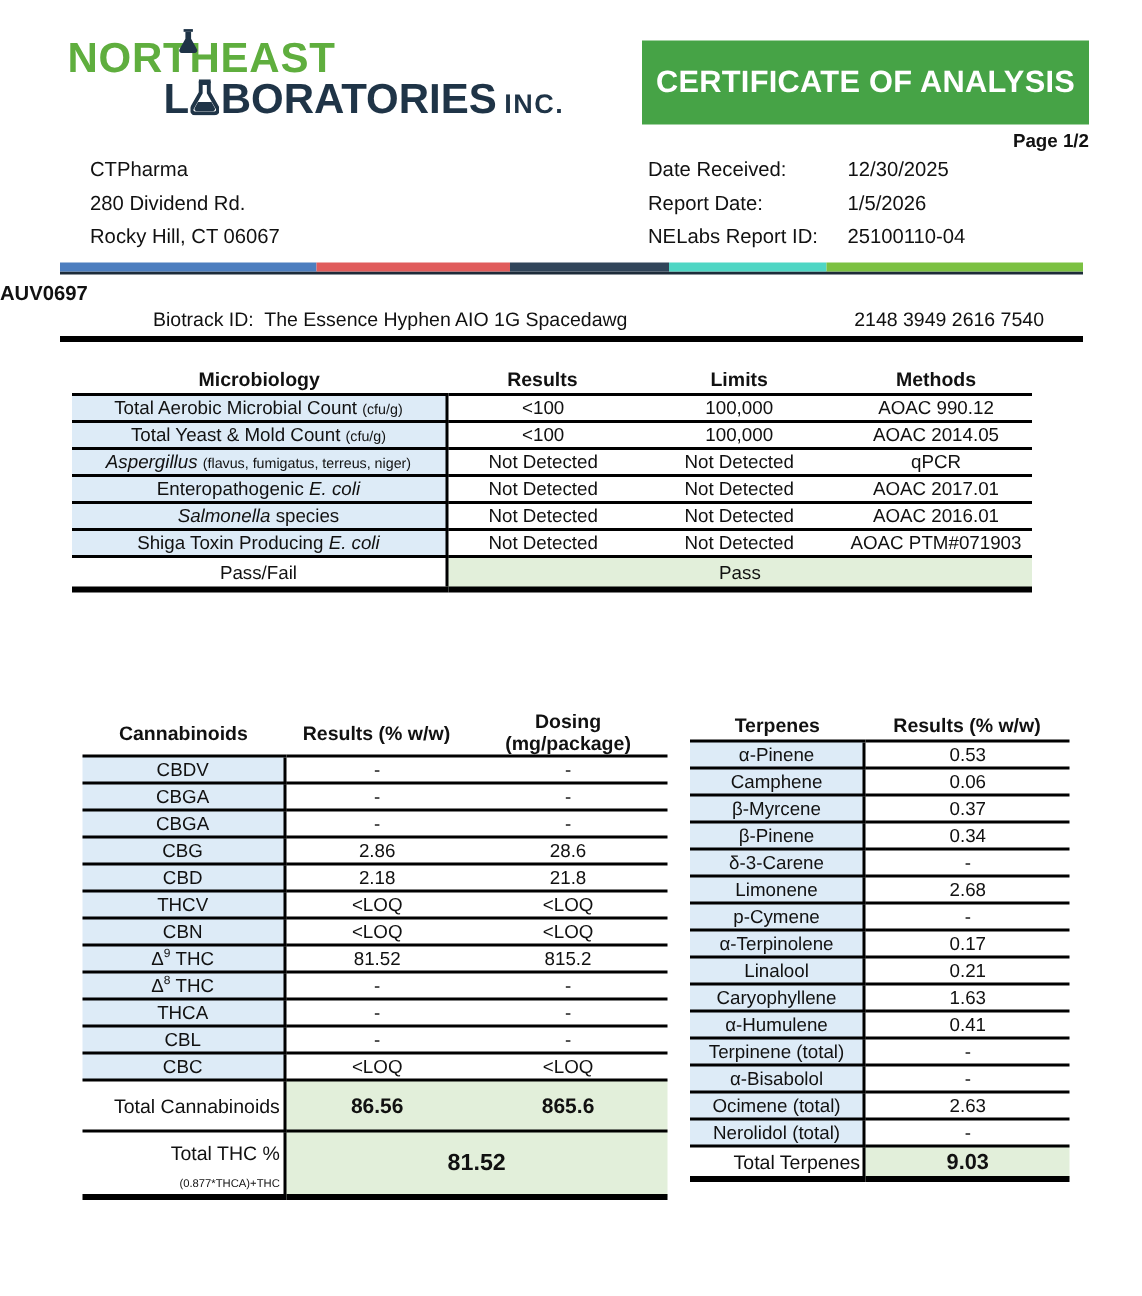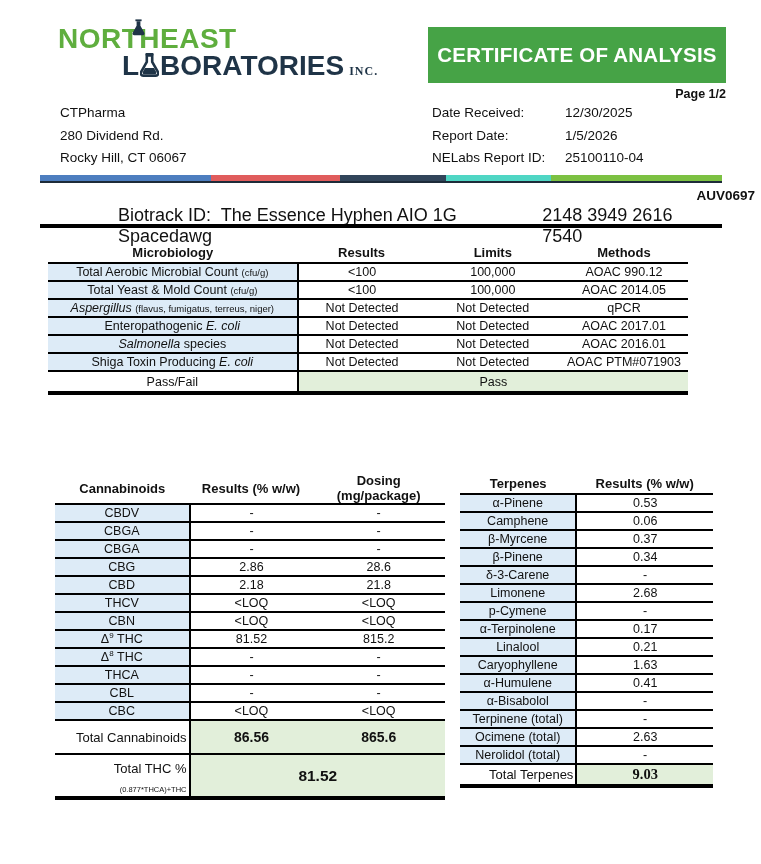--- a/index.html
+++ b/index.html
@@ -1,40 +1,40 @@
 <!DOCTYPE html>
 <html style="--banner-green: #46a346; --logo-green: #5fae3e; --navy: #1f3447; --cell-blue: #ddebf7; --cell-green: #e2efda;"><head>
 <meta charset="utf-8">
 <style>
   * { box-sizing: border-box; margin: 0; padding: 0; }
   body { background: #fff; font-family: "Liberation Sans", sans-serif; color: #111; }
   .page { position: relative; width: 761px; height: 864px; background: #fff; overflow: hidden; }
 
   
-  .logo-block { position: absolute; left: 58px; top: 24px; }
+  .logo-block { position: absolute; left: 45px; top: 24px; }
   .logo-l1 { position: relative; color: var(--logo-green); font-weight: bold; font-size: 28px; letter-spacing: .5px; line-height: 30px; }
   .logo-flask-top { position: absolute; left: 74px; top: -12px; }
   .logo-l2 { margin-left: 64px; margin-top: -3px; color: var(--navy); font-weight: bold; font-size: 28px; line-height: 30px; white-space: nowrap; }
   .logo-l2 svg { vertical-align: -2px; margin: 0 1px; }
-  .logo-inc { font-size: 12px; letter-spacing: 1px; margin-left: 5px; font-family: Liberation Serif, serif; }
+  .logo-inc { font-size: 18px; letter-spacing: 1px; margin-left: 5px; }
 
   .banner { position: absolute; left: 428px; top: 27px; width: 298px; height: 56px;
             background: var(--banner-green); display: flex; align-items: center; justify-content: center; }
   .banner span { color: #fff; font-weight: bold; font-size: 20.5px; letter-spacing: .2px; }
   .page-num { position: absolute; left: 428px; top: 87px; width: 298px; text-align: right; font-weight: bold; font-size: 12.5px; }
 
   .client { position: absolute; left: 60px; top: 102px; font-size: 13.5px; line-height: 22.5px; }
   .meta { position: absolute; left: 432px; top: 102px; font-size: 13.5px; line-height: 22.5px; }
   .meta-label { display: inline-block; width: 133px; }
 
   
   .divider { position: absolute; left: 40px; top: 175px; width: 682px; height: 8px; display: flex; border-bottom: 2px solid #1d2b39; }
   .divider div { height: 100%; }
-  .sample-id { position: absolute; left: 0; top: 188px; width: 755px; text-align: right; font-weight: bold; font-size: 13.5px; }
-  .biotrack { position: absolute; left: 118px; top: 205px; width: 594px; display: flex; justify-content: space-between; font-size: 18px; }
+  .sample-id { position: absolute; left: 0; top: 188px; width: 755px; text-align: left; font-weight: bold; font-size: 13.5px; }
+  .biotrack { position: absolute; left: 102px; top: 205px; width: 594px; display: flex; justify-content: space-between; font-size: 13px; }
   .thick-rule { position: absolute; left: 40px; top: 224px; width: 682px; height: 4px; background: #000; }
 
   
   table { border-collapse: collapse; table-layout: fixed; }
   th { font-weight: bold; font-size: 13px; border-bottom: 2.5px solid #000; height: 21px; padding: 0 2px; text-align: center; }
   td { border-bottom: 2px solid #000; font-size: 12.5px; text-align: center; height: 18px; padding: 0 2px; }
   .name-cell { background: var(--cell-blue); border-right: 2.5px solid #000; }
   .small { font-size: 9.5px; }
   sup { font-size: 8px; line-height: 0; }
   sub { font-size: 7.5px; line-height: 0; }
@@ -53,21 +53,21 @@
   .cann .c1 { width: 34.5%; } .cann .c2 { width: 31.5%; } .cann .c3 { width: 34%; }
   .terp { position: absolute; left: 460px; top: 473px; width: 253px; }
   .terp .c1 { width: 46%; } .terp .c2 { width: 54%; }
 
   .total-label { background: #fff; border-right: 2.5px solid #000; font-size: 13px; text-align: right; }
   .total-value { background: var(--cell-green); font-weight: bold; font-size: 14px; }
   .row-total-cann td { height: 34px; }
   .row-total-thc td { height: 44px; border-bottom: 4px solid #000; }
   .row-total-thc .total-value { font-size: 15.5px; }
   .row-total-terp td { height: 22px; border-bottom: 4px solid #000; }
-  .row-total-terp .total-value { font-size: 14.5px; font-family: Liberation Serif, serif; }
+  .row-total-terp .total-value { font-size: 14.5px; }
 </style>
 </head>
 <body>
 
 <div class="page">
 
   <div class="logo-block">
     <div class="logo-l1">
       <span>NORTHEAST</span>
       <span class="logo-flask-top">
@@ -322,25 +322,25 @@
         </tr>
         <tr>
           <td class="name-cell">Caryophyllene</td>
           <td>1.63</td>
         </tr>
         <tr>
           <td class="name-cell">α-Humulene</td>
           <td>0.41</td>
         </tr>
         <tr>
+          <td class="name-cell">Terpinene (total)</td>
+          <td>-</td>
+        </tr>
+        <tr>
           <td class="name-cell">α-Bisabolol</td>
-          <td>-</td>
-        </tr>
-        <tr>
-          <td class="name-cell">Terpinene (total)</td>
           <td>-</td>
         </tr>
         <tr>
           <td class="name-cell">Ocimene (total)</td>
           <td>2.63</td>
         </tr>
         <tr>
           <td class="name-cell">Nerolidol (total)</td>
           <td>-</td>
         </tr>

